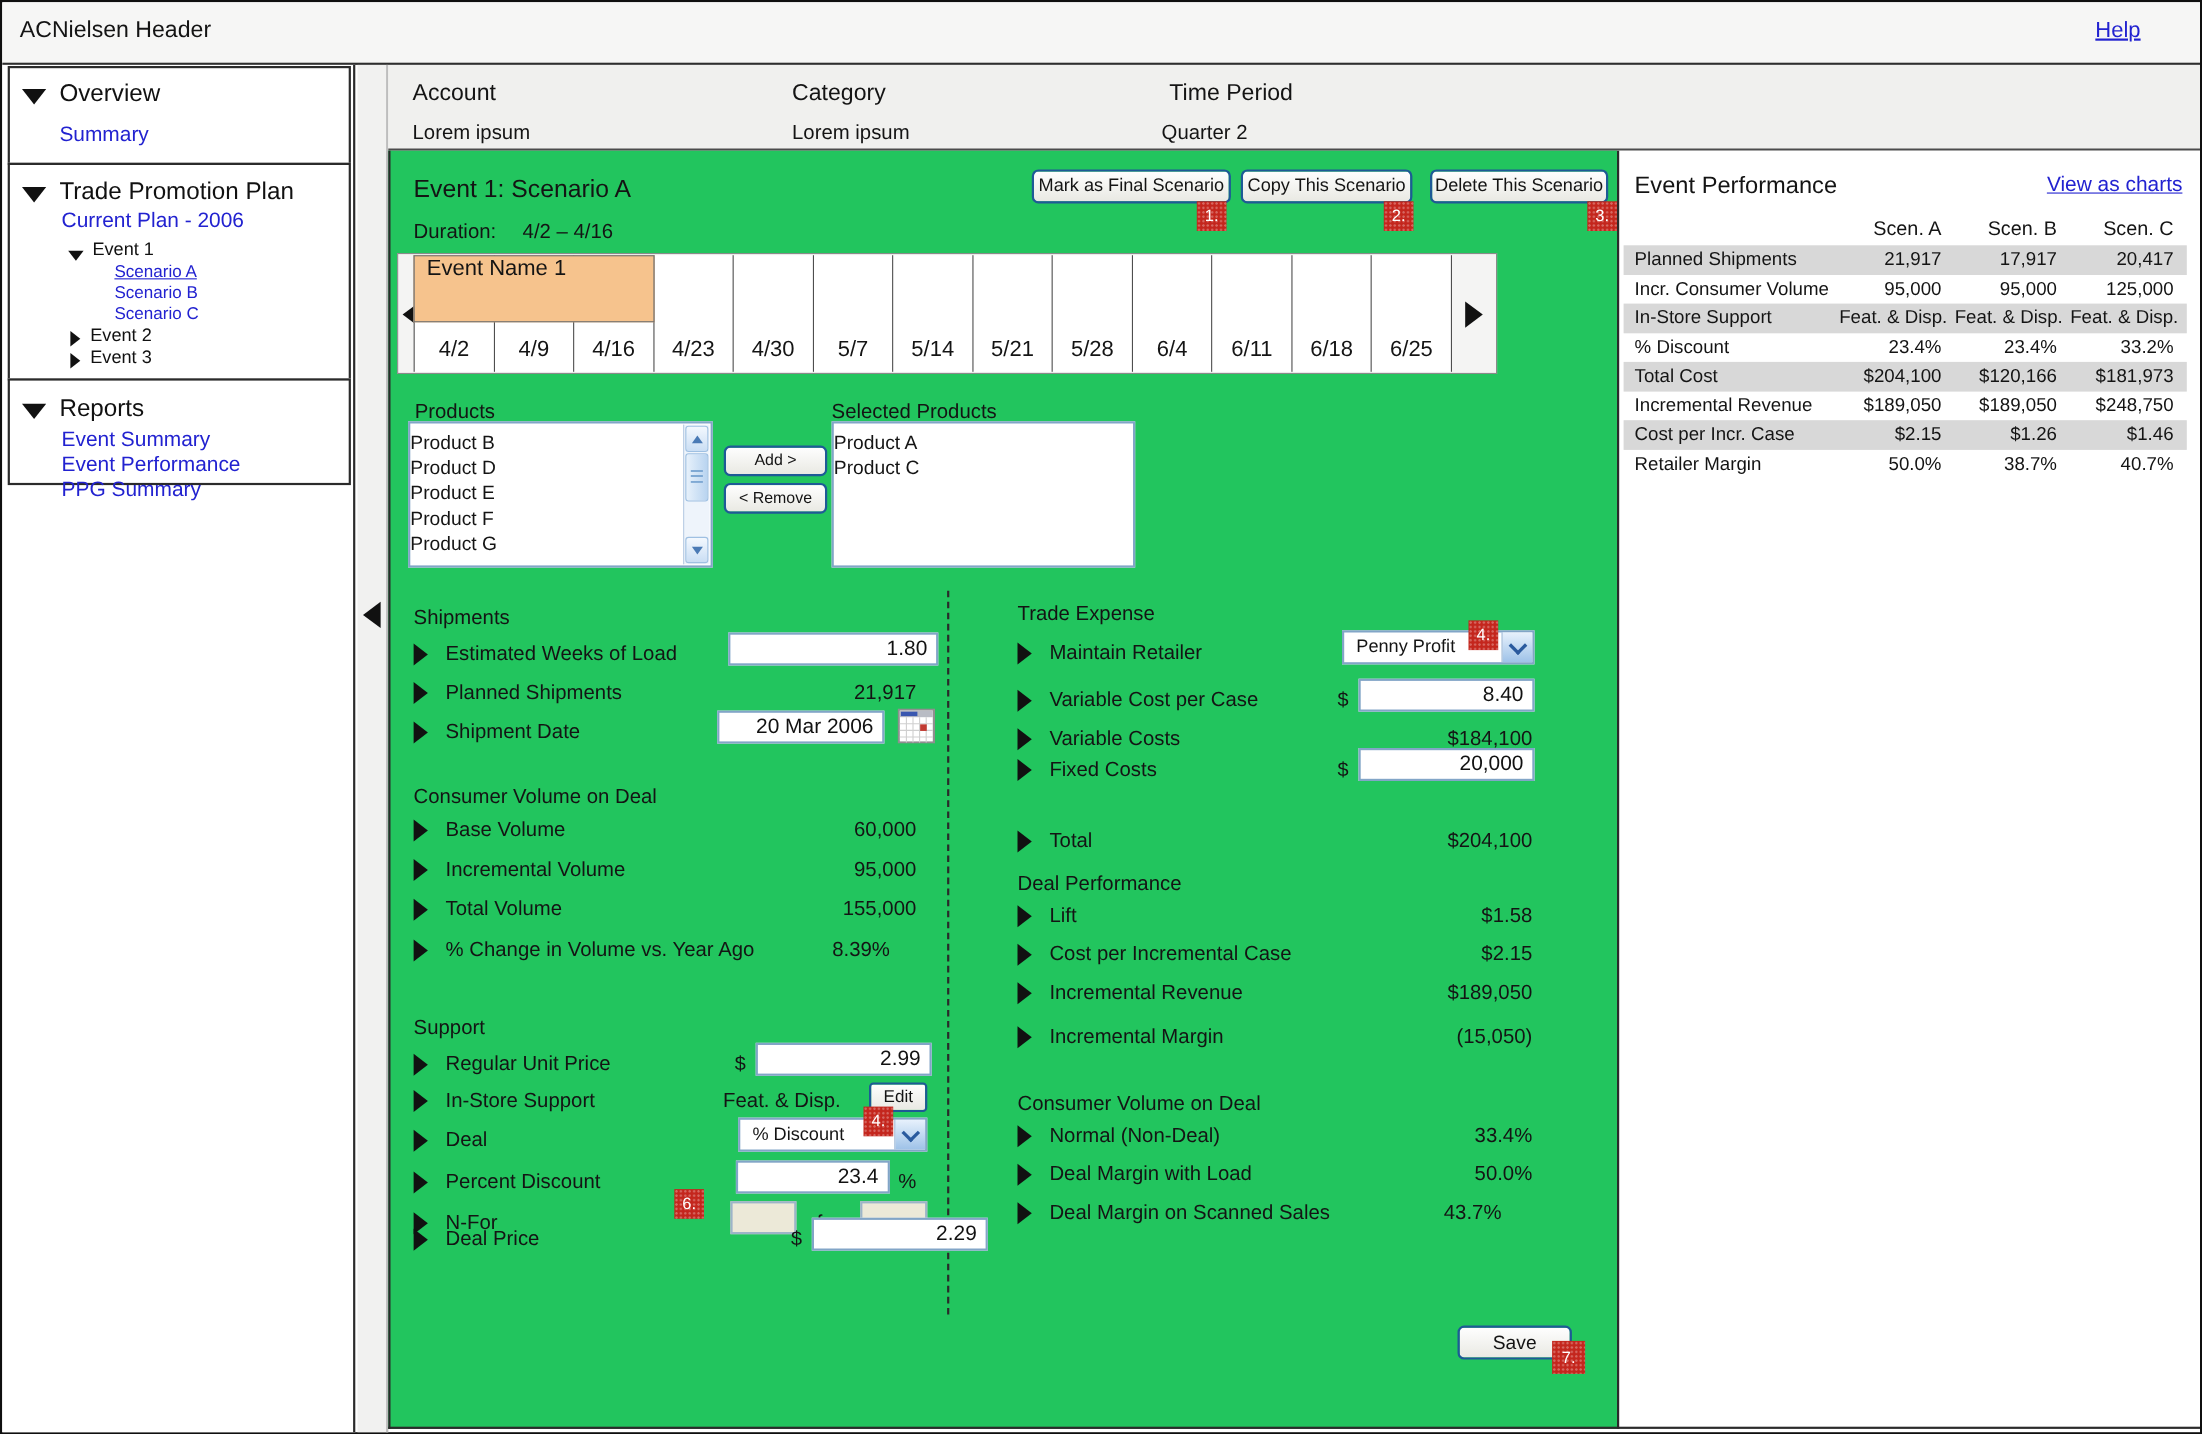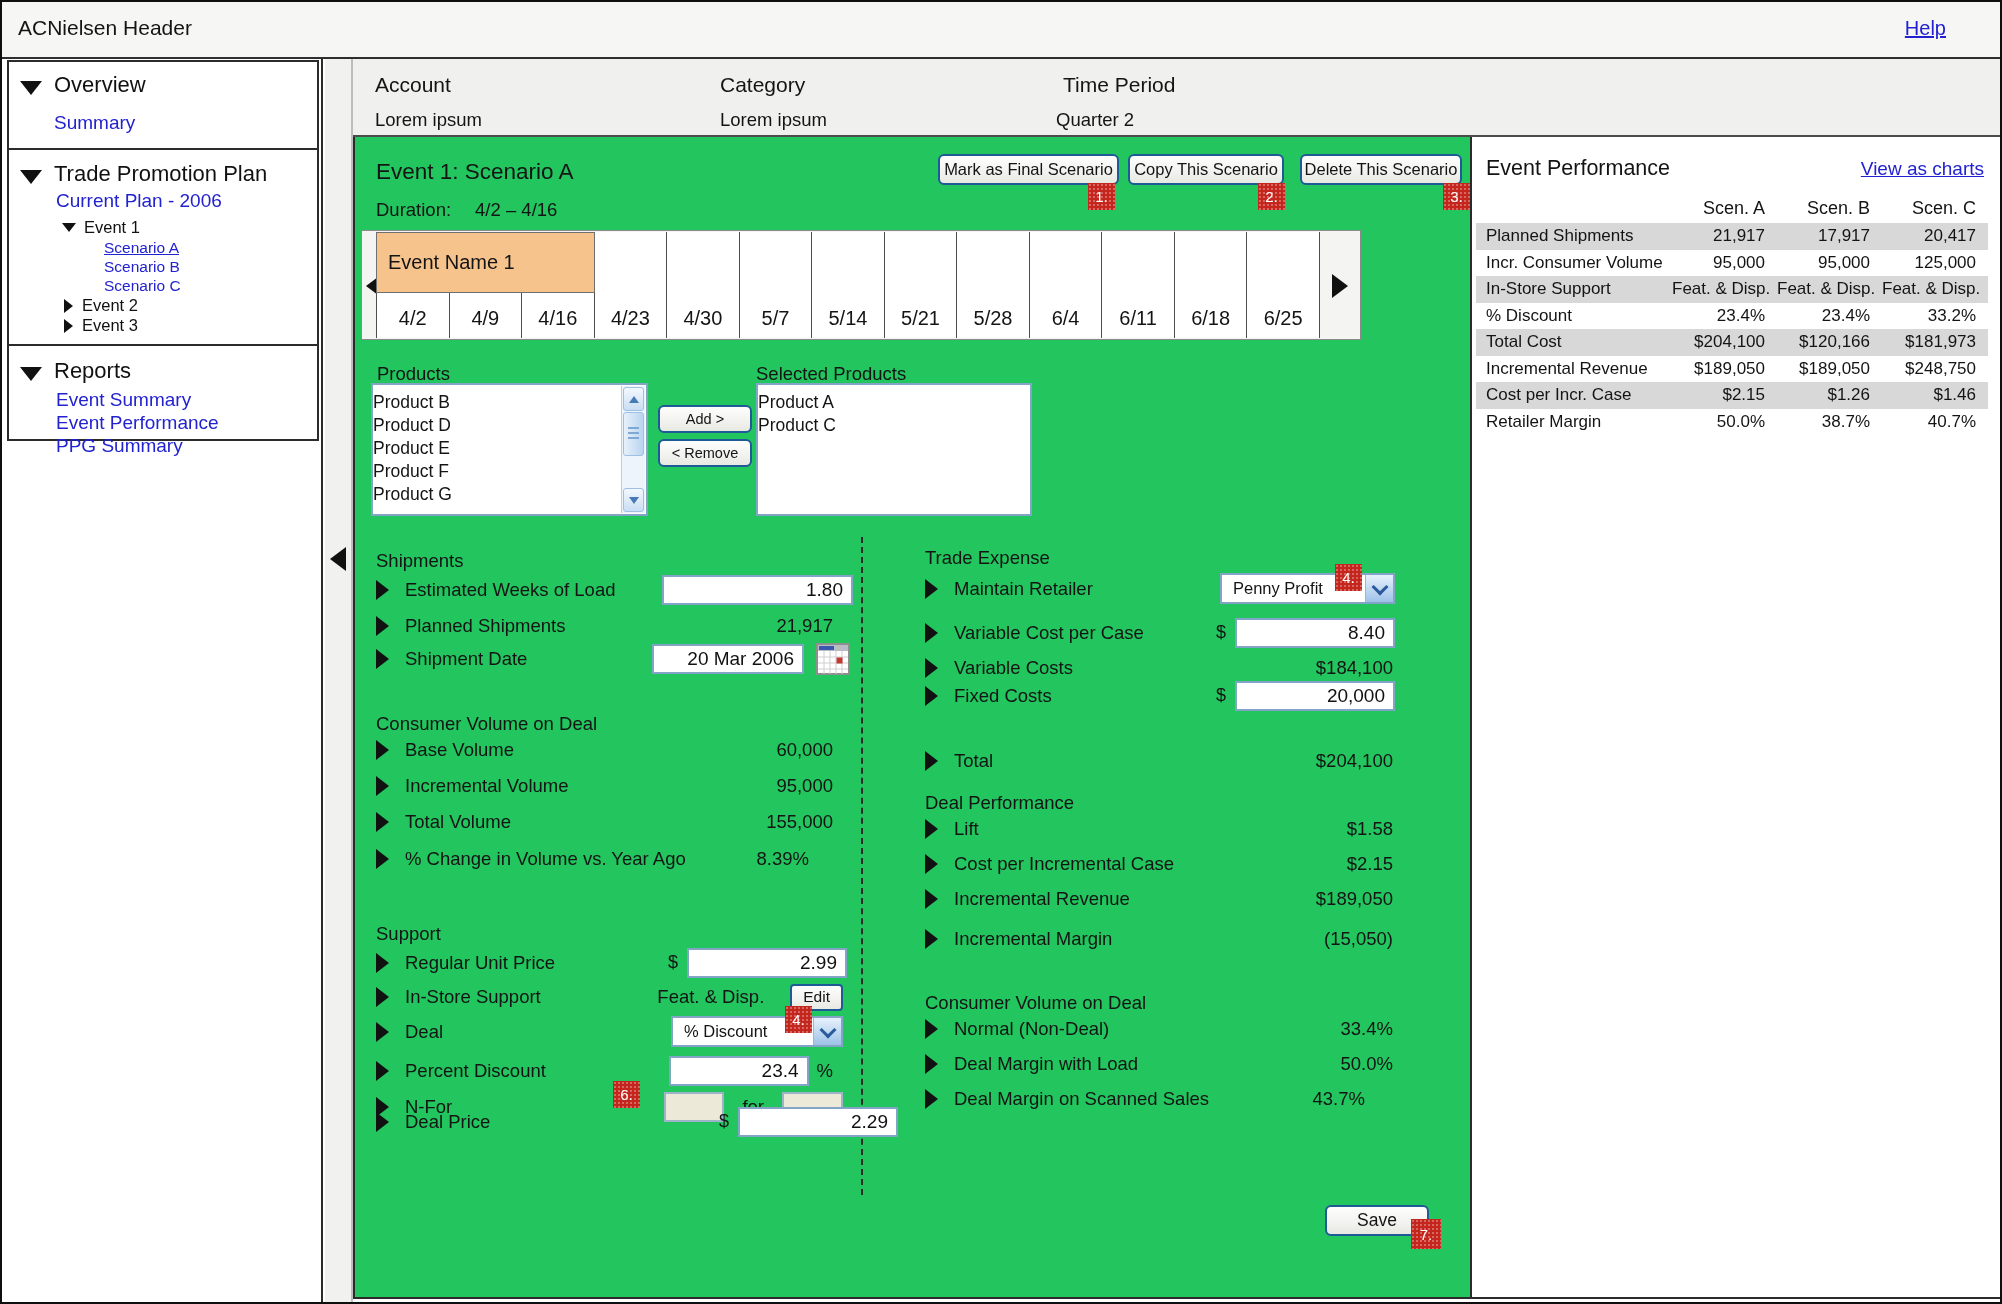--- a/index.html
+++ b/index.html
@@ -40,37 +40,37 @@
   .badge{width:27px;height:27px;background:#c4261d;background-image:radial-gradient(rgba(255,255,255,.3) 1px,transparent 1.2px);
          background-size:4px 4px;color:#fff;font-size:15px;display:flex;align-items:center;justify-content:center;z-index:5}
   
   .tl{left:6px;top:93px;width:1000px;height:110px;background:#f4f4f3;border:1.5px solid #8a8a8a;box-sizing:border-box}
   .tl-grid{position:absolute;left:14px;top:1px;width:944px;height:106px;display:flex;background:#fff;
            border-left:1.5px solid #4e4e4e;border-right:1.5px solid #4e4e4e;box-sizing:border-box}
   .tl-col{flex:1;border-right:1.5px solid #4e4e4e;position:relative}
   .tl-col:last-child{border-right:none}
   .tl-date{position:absolute;bottom:8px;width:100%;text-align:center;font-size:20px}
   .tl-event{position:absolute;left:14px;top:1px;width:219px;height:61px;background:#f6c38d;border:1.5px solid #6f6f6f;
-            box-sizing:border-box;display:flex;align-items:center;padding-left:11px;font-size:20px;cursor:pointer}
+            box-sizing:border-box;display:flex;padding-left:11px;font-size:20px;cursor:pointer}
   
   .lb-label{font-size:18.5px}
   .listbox{background:#fff;border:2px solid #82a5c7;box-sizing:border-box}
   .lb-item{font-size:17.5px;line-height:23px;white-space:nowrap}
   .sb{position:absolute;top:1px;right:1px;bottom:1px;width:23px;background:#eef4fb;border-left:1px solid #b9cde4}
   .sb-btn{position:absolute;left:1px;right:1px;height:22px;background:linear-gradient(#f3f8fe,#cadef4);
           border:1px solid #9fc0e2;border-radius:3px;display:flex;align-items:center;justify-content:center;cursor:pointer}
   .sb-up{width:0;height:0;border-left:5px solid transparent;border-right:5px solid transparent;border-bottom:7px solid #4a7ab5}
   .sb-dn{width:0;height:0;border-left:5px solid transparent;border-right:5px solid transparent;border-top:7px solid #4a7ab5}
   .sb-thumb{position:absolute;left:1px;right:1px;top:26px;height:42px;background:linear-gradient(90deg,#e7f1fb,#b9d4f0);
             border:1px solid #9fc0e2;border-radius:3px;cursor:pointer}
   .sb-thumb::after{content:"";position:absolute;left:4px;right:4px;top:14px;height:12px;
             background:repeating-linear-gradient(#7fa9d4 0 2px,transparent 2px 5px)}
   
   .shead{font-size:18.5px}
-  .frow{display:flex;align-items:center}
+  .frow{display:flex;align-items:flex-end}
   .fbul{width:0;height:0;border-top:10px solid transparent;border-bottom:10px solid transparent;border-left:13px solid #111;
         margin-right:16px;flex:none}
   .flab{font-size:18.5px;white-space:nowrap}
   .fval{margin-left:auto;font-size:18.5px;white-space:nowrap}
   .inp{border:2px solid #82a5c7;background:#fff;font-size:19px;text-align:right;padding:0 8px;height:30px;
        box-sizing:border-box;font-family:inherit;color:#111;outline:none}
   .beige{background:#ece9d8;border-color:#9db4c8}
   .cur{font-size:18px;margin-right:9px}
   .unit{font-size:18.5px;margin-left:8px}
   .dd{display:flex;align-items:stretch;border:2px solid #82a5c7;background:#fff;height:31px;box-sizing:border-box;cursor:pointer;position:relative}

